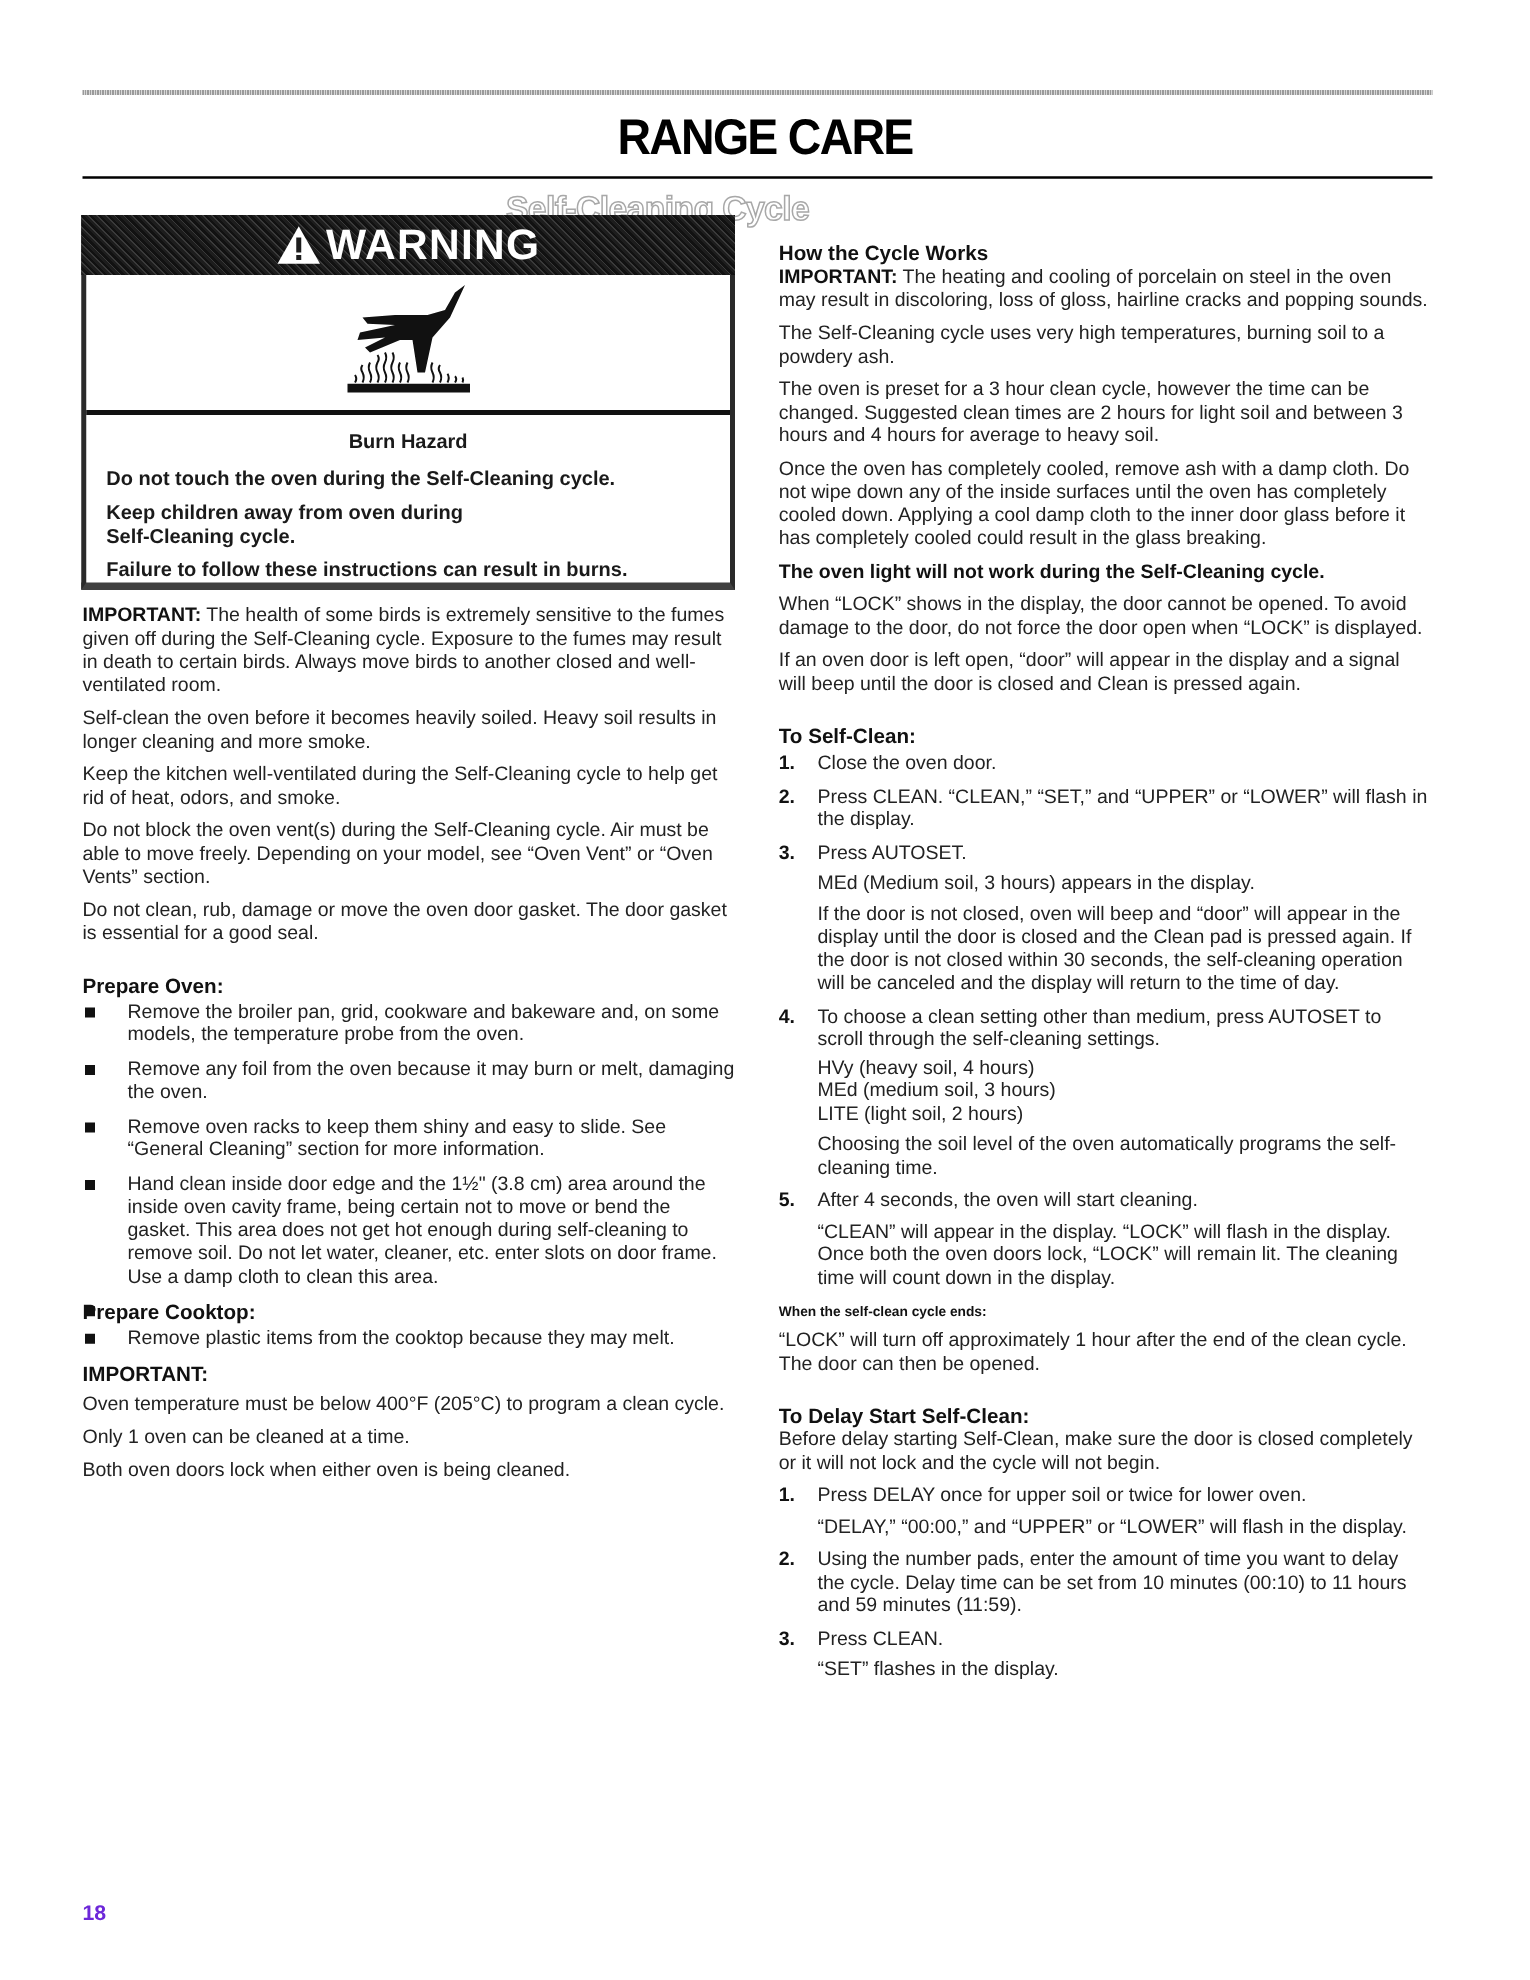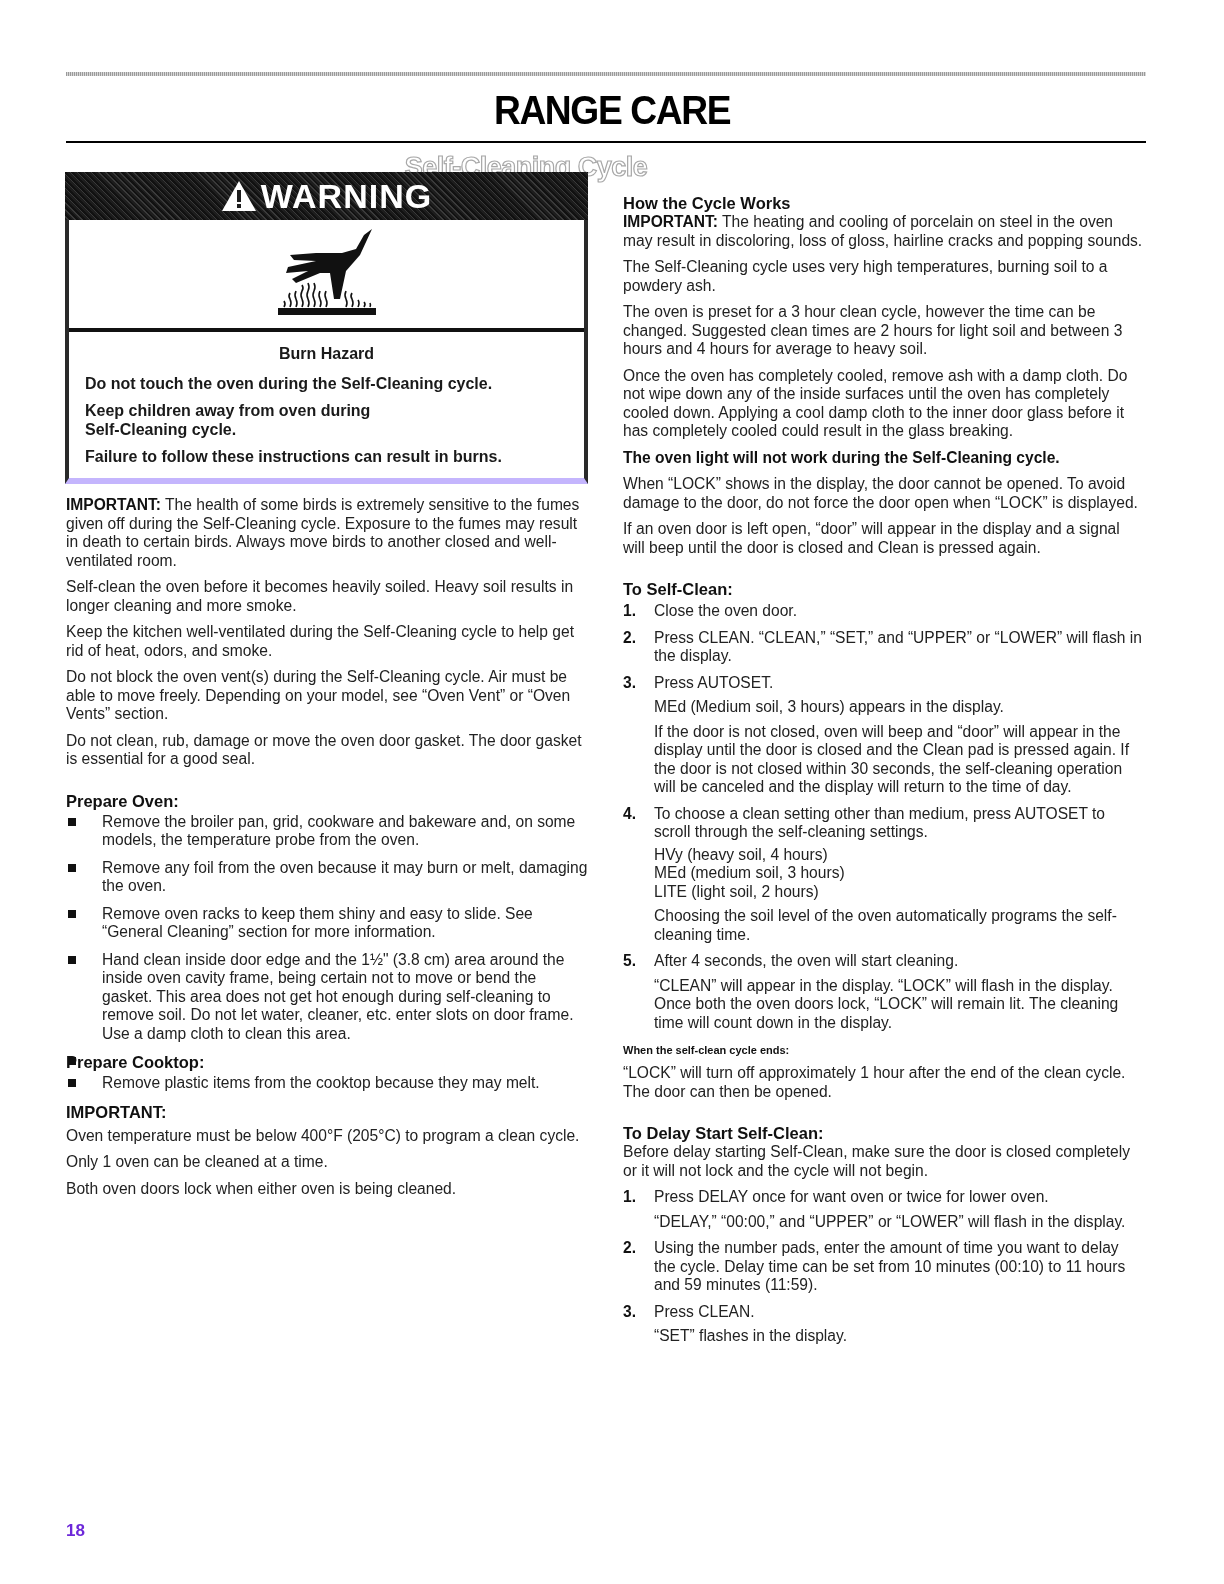--- a/index.html
+++ b/index.html
@@ -13,27 +13,27 @@
   .title-rule { position: absolute; left: 66px; top: 141px; width: 1080px; height: 2px; background: #000; }
   .section-title { position: absolute; left: 0; top: 152px; width: 1052px; text-align: center;
     font-size: 27px; color: #fff; letter-spacing: -0.5px;
     -webkit-text-stroke: 1.2px #a8a8a8; }
 
   .col { position: absolute; font-size: 15.6px; line-height: 18.5px; color: #222; }
   .col-left { left: 66px; top: 172px; width: 524px; }
   .col-right { left: 623px; top: 193px; width: 520px; }
 
   .warning-box { width: 523px; margin-left: -1px; border-left: 4px solid #2a2a2a; border-right: 4px solid #2a2a2a;
-    border-bottom: 6px solid #c4b5fd; background: #fff; }
+    border-bottom: 6px solid #404040; background: #fff; }
   .warning-header { height: 48px; margin-left: -4px; margin-right: -4px;
     background: repeating-linear-gradient(45deg, #1d1d1d 0 2px, #3a3a3a 2px 3px, #111 3px 5px);
     display: flex; align-items: center; justify-content: center; }
   .warning-header-text { font-size: 34px; font-weight: bold; color: #fff; letter-spacing: 1px; display: flex; align-items: center; gap: 4px; }
   .warning-pictogram { height: 112px; display: flex; align-items: center; justify-content: center; border-bottom: 4px solid #111; }
-  .warning-body { padding: 12px 8px 12px 8px; text-align: center; font-weight: bold; font-size: 16px; line-height: 19px; color: #1a1a1a; }
+  .warning-body { padding: 12px 8px 0 8px; text-align: center; font-weight: bold; font-size: 16px; line-height: 19px; color: #1a1a1a; }
   .warning-body .hazard { margin-bottom: 11px; }
   .warning-body p { text-align: left; padding-left: 8px; margin-bottom: 10px; }
   .warning-body p:last-child { margin-bottom: 0; }
 
   .col p { margin-bottom: 8px; }
   .col-left .intro { margin-top: 12px; }
   .b { font-weight: bold; color: #111; }
   h3 { font-size: 16.5px; font-weight: bold; color: #111; line-height: 20px; }
   .col-left h3.prep-oven { margin-top: 22px; margin-bottom: 2px; }
   .col-left h3.prep-cook { margin-bottom: 2px; }
@@ -167,21 +167,21 @@
       <div class="sub">“CLEAN” will appear in the display. “LOCK” will flash in the display. Once both the oven doors lock, “LOCK” will remain lit. The cleaning time will count down in the display.</div>
     </li>
   </ol>
 
   <h3 class="ends">When the self-clean cycle ends:</h3>
   <p>“LOCK” will turn off approximately 1 hour after the end of the clean cycle. The door can then be opened.</p>
 
   <h3 class="delay">To Delay Start Self-Clean:</h3>
   <p>Before delay starting Self-Clean, make sure the door is closed completely or it will not lock and the cycle will not begin.</p>
   <ol class="steps">
-    <li><span class="num">1.</span><span>Press DELAY once for want oven or twice for lower oven.</span>
+    <li><span class="num">1.</span><span>Press DELAY once for upper soil or twice for lower oven.</span>
       <div class="sub">“DELAY,” “00:00,” and “UPPER” or “LOWER” will flash in the display.</div>
     </li>
     <li><span class="num">2.</span><span>Using the number pads, enter the amount of time you want to delay the cycle. Delay time can be set from 10 minutes (00:10) to 11 hours and 59 minutes (11:59).</span></li>
     <li><span class="num">3.</span><span>Press CLEAN.</span>
       <div class="sub">“SET” flashes in the display.</div>
     </li>
   </ol>
 </div>
 
 <div class="page-number">18</div>

